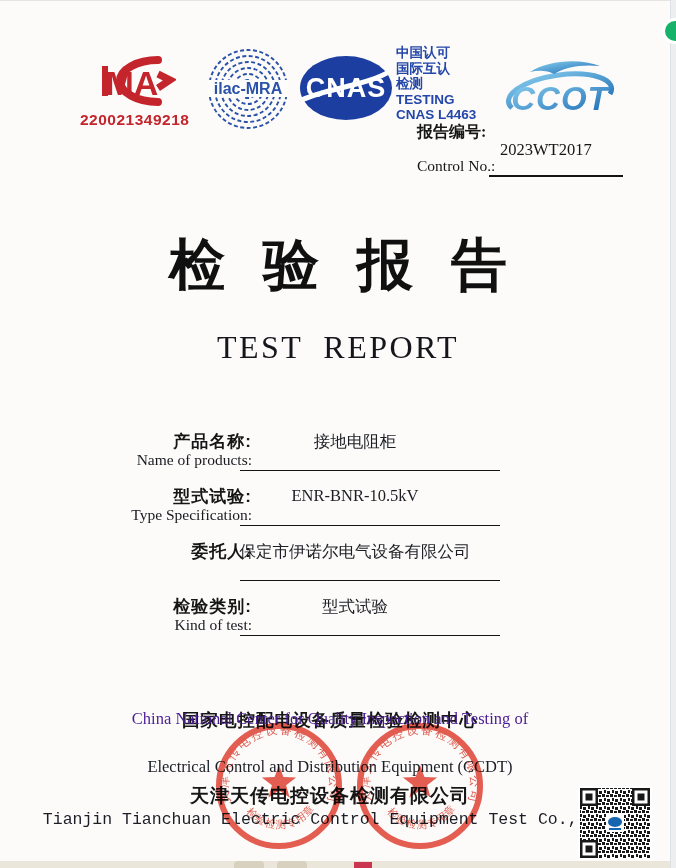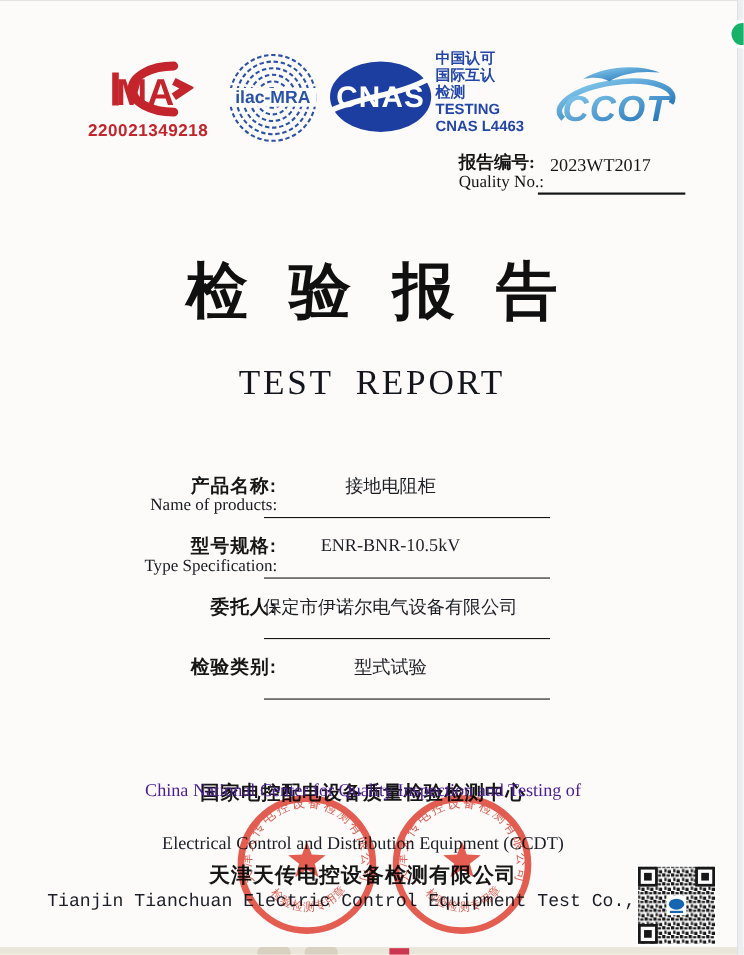--- a/index.html
+++ b/index.html
@@ -8,21 +8,21 @@
   .hairline-top { position:absolute; top:0; left:0; right:0; height:1px; background:#e4e4e2; }
 
   
   .logo { position:absolute; }
   .cma-number { position:absolute; left:80px; top:111px; width:100px; text-align:center;
     color:#c4242b; font-weight:bold; font-size:15.5px; letter-spacing:.5px; }
   .cnas-caption { position:absolute; left:396px; top:45px; width:92px; color:#2346a8; }
   .cnas-caption div { font-weight:bold; font-size:13.5px; line-height:15.5px; }
 
   
-  .repno-zh { position:absolute; left:417px; top:138px; font-size:16px; font-weight:bold;font-family:Liberation Serif, serif; }
+  .repno-zh { position:absolute; left:417px; top:122px; font-size:16px; font-weight:bold;font-family:Liberation Serif, serif; }
   .repno-val { position:absolute; left:500px; top:140px; font-family:"Liberation Serif","DejaVu Serif",serif; font-size:16.5px; }
   .repno-en { position:absolute; left:417px; top:157px; font-family:"Liberation Serif","DejaVu Serif",serif; font-size:15.5px; }
   .repno-line { position:absolute; left:489px; top:175px; width:134px; border-bottom:2px solid #141414; }
 
   
   .title-zh { position:absolute; left:0; right:0; top:228px; text-align:center;
     font-size:56px; font-weight:bold; letter-spacing:38px; padding-left:38px; color:#101010; }
   .title-en { position:absolute; left:0; right:0; top:329px; text-align:center;
     font-family:"Liberation Serif","DejaVu Serif",serif; font-size:32px; letter-spacing:2.5px; word-spacing:10px; color:#14161c; }
 
@@ -106,45 +106,46 @@
         <stop offset="1" stop-color="#1565b0"></stop>
     </linearGradient>
   </defs>
   <path d="M 10 52 A 52 20 -8 1 1 108 38" fill="none" stroke="url(#ccotg)" stroke-width="5"></path>
   <path d="M 28 16 C 46 4 78 2 98 10 C 80 8 62 11 52 18 C 45 14 36 14 28 16 Z" fill="url(#ccotg)"></path>
   <text x="58" y="54" font-size="33" font-weight="bold" font-style="italic" fill="url(#ccotg)" text-anchor="middle" letter-spacing="1" font-family="Liberation Sans, DejaVu Sans, sans-serif">CCOT</text>
 </svg>
 
 <div class="repno-zh">报告编号:</div>
 <div class="repno-val">2023WT2017</div>
-<div class="repno-en">Quality No.:</div>
+<div class="repno-en">Control No.:</div>
 <div class="repno-line"></div>
 
 <div class="title-zh">检验报告</div>
 <div class="title-en">TEST REPORT</div>
 
 <div class="field f1">
   <div class="flabel-zh">产品名称:</div>
   <div class="flabel-en">Name of products:</div>
   <div class="fvalue">接地电阻柜</div>
   <div class="fline"></div>
 </div>
 <div class="field f2">
-  <div class="flabel-zh">型号规格:</div>
+  <div class="flabel-zh">型式试验:</div>
   <div class="flabel-en">Type Specification:</div>
   <div class="fvalue">ENR-BNR-10.5kV</div>
   <div class="fline"></div>
 </div>
 <div class="field f3">
   <div class="flabel-zh">委托人:</div>
   <div class="fvalue">保定市伊诺尔电气设备有限公司</div>
   <div class="fline"></div>
 </div>
 <div class="field f4">
   <div class="flabel-zh">检验类别:</div>
+  <div class="flabel-en">Kind of test:</div>
   <div class="fvalue">型式试验</div>
   <div class="fline"></div>
 </div>
 
 <div class="org org-zh1">国家电控配电设备质量检验检测中心</div>
 <div class="org org-en1">China National Center for Quality Inspection and Testing of</div>
 <div class="org org-en2">Electrical Control and Distribution Equipment (CCDT)</div>
 <div class="org org-zh2">天津天传电控设备检测有限公司</div>
 <div class="org org-en3">Tianjin Tianchuan Electric Control Equipment Test Co.,Ltd.</div>
 

